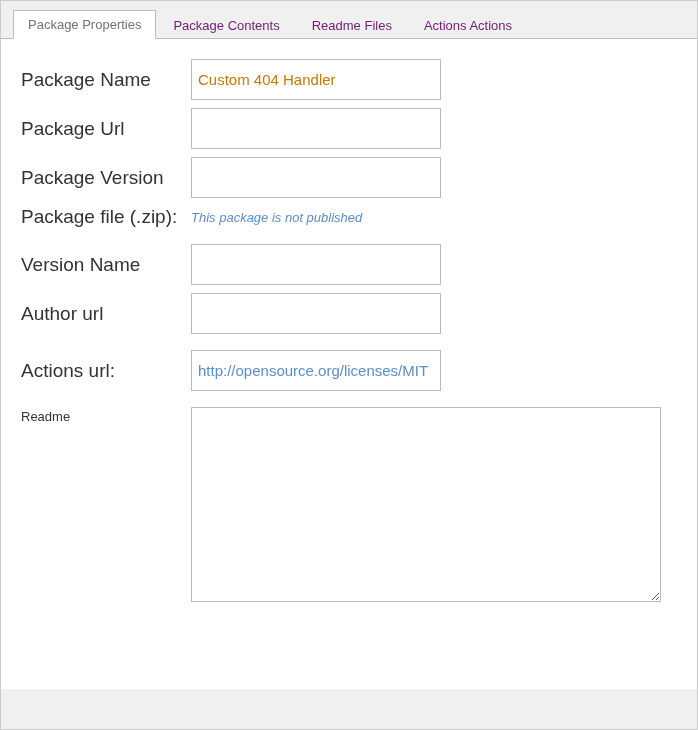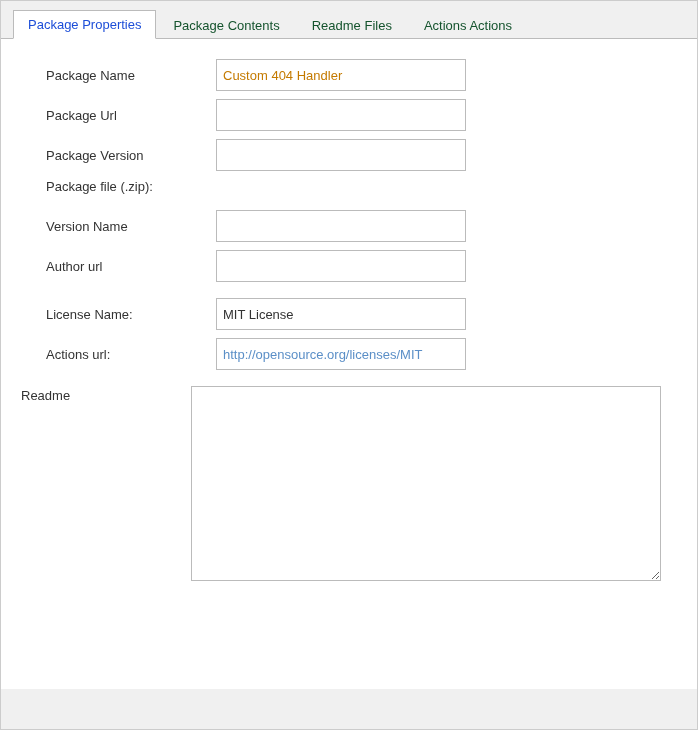--- a/index.html
+++ b/index.html
@@ -23,54 +23,53 @@
       padding: 8px 12px 0 12px;
       gap: 2px;
     }
     .tab {
       padding: 6px 14px;
       cursor: pointer;
       font-size: 13px;
       border: 1px solid transparent;
       border-bottom: none;
       background: transparent;
-      color: #14532d;
+      color: #701a75;
       position: relative;
       top: 1px;
     }
     .tab.active {
       background: #fff;
       border: 1px solid #bbb;
       border-bottom: 1px solid #fff;
-      color: #1d4ed8;
+      color: #737373;
       font-weight: normal;
     }
     .content {
       background: #fff;
       padding: 20px 20px 20px 20px;
       min-height: 650px;
     }
     .form-row {
       display: flex;
       align-items: center;
       margin-bottom: 8px;
     }
     .form-label {
       width: 170px;
       min-width: 170px;
       color: #333;
-      font-size: 13px;
-      margin-left: 25px;
+      font-size: 19px;
     }
     .form-input {
       width: 250px;
-      height: 32px;
+      height: 41px;
       border: 1px solid #bbb;
       padding: 3px 6px;
-      font-size: 13px;
+      font-size: 15px;
       color: #333;
       background: #fff;
       outline: none;
     }
     .form-input.link-style {
       color: #c47a00;
     }
     .form-input.blue-link {
       color: #5b8fc7;
     }
@@ -127,40 +126,37 @@
       <input class="form-input" type="text" style="">
     </div>
 
     <div class="form-row">
       <div class="form-label">Package Version</div>
       <input class="form-input" type="text" style="">
     </div>
 
     <div class="form-row">
       <div class="form-label">Package file (.zip):</div>
+      <span class="not-published">This package is not published</span>
     </div>
 
     <div class="section-divider"></div>
 
     <div class="form-row">
       <div class="form-label">Version Name</div>
       <input class="form-input" type="text" style="">
     </div>
 
     <div class="form-row">
       <div class="form-label">Author url</div>
       <input class="form-input" type="text" style="">
     </div>
 
     <div class="section-divider"></div>
 
-    <div class="form-row">
-      <div class="form-label">License Name:</div>
-      <input class="form-input" type="text" value="MIT License" style="">
-    </div>
 
     <div class="form-row">
       <div class="form-label">Actions url:</div>
       <input class="form-input blue-link" type="text" value="http://opensource.org/licenses/MIT" style="">
     </div>
 
     <div class="section-divider"></div>
 
     <div class="readme-row">
       <div class="readme-label">Readme</div>

